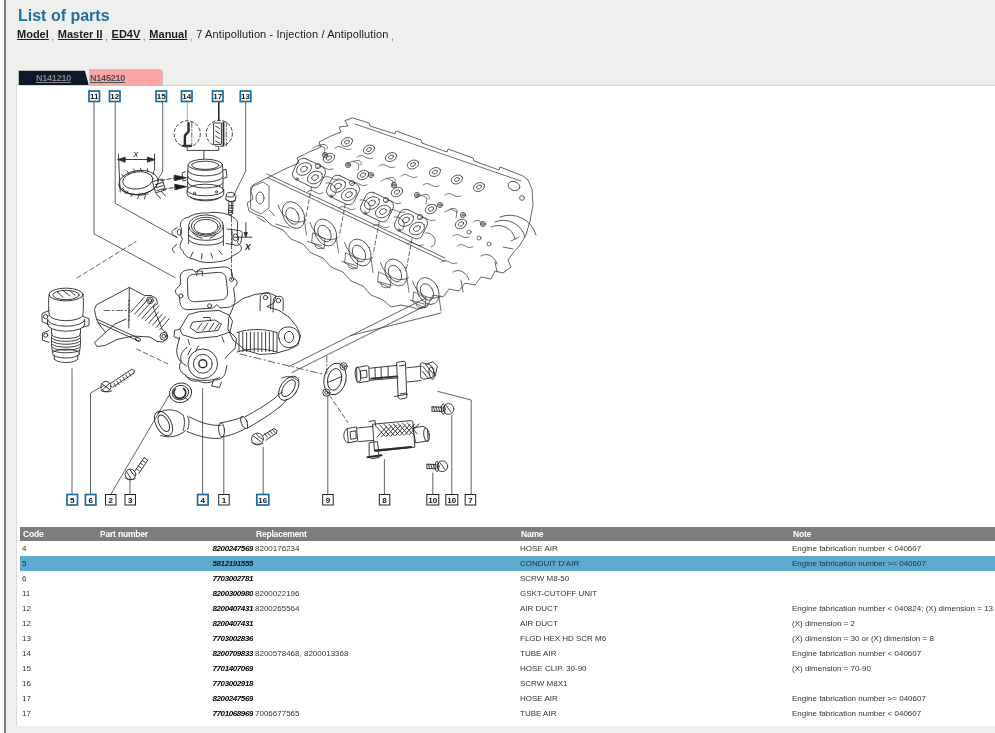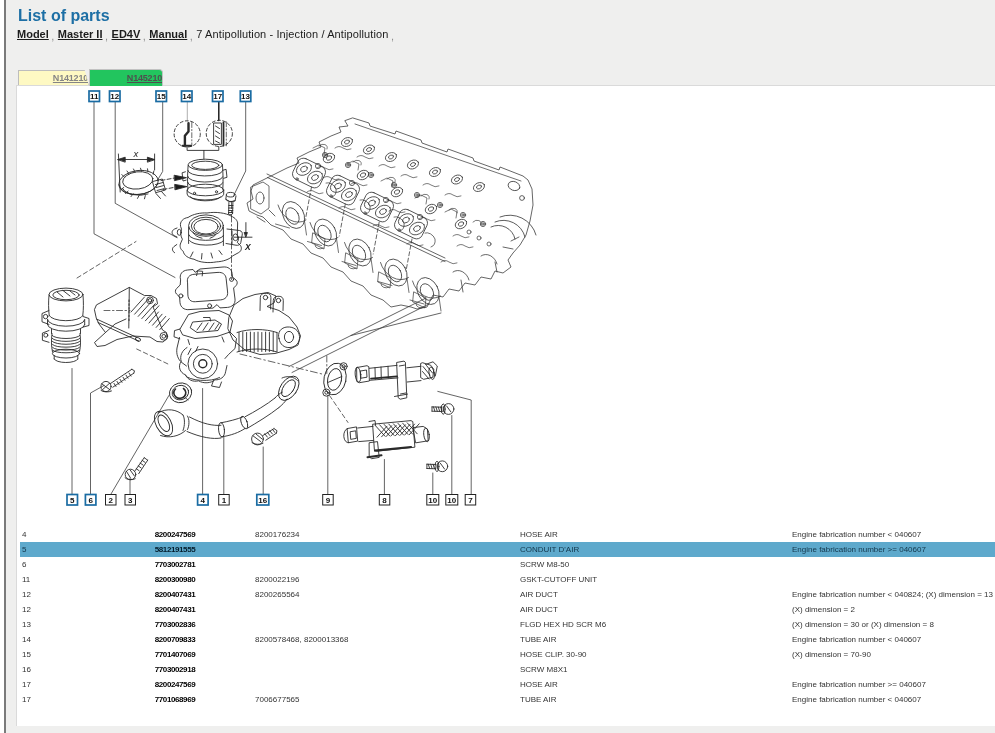--- a/index.html
+++ b/index.html
@@ -3,28 +3,28 @@
 <meta charset="utf-8">
 <style>
 html,body{margin:0;padding:0;}
 body{width:995px;height:733px;overflow:hidden;background:#efefee;font-family:"Liberation Sans",sans-serif;position:relative;}
 #leftedge{position:absolute;left:0;top:0;width:4px;height:733px;background:#ffffff;border-right:2px solid #7a7a7a;}
 #title{position:absolute;left:18px;top:7px;font-size:16px;font-weight:bold;color:#1d6fa5;}
 #crumbs{position:absolute;left:17px;top:28px;font-size:11px;color:#1c1c1c;}
 #crumbs a{color:#1c1c1c;font-weight:bold;text-decoration:underline;margin-top:42px;}
 #crumbs .sep{color:#8f8f8f;font-weight:normal;padding:0 3.5px 0 2.5px;position:relative;top:1.5px;}
 #crumbs .plain{letter-spacing:0.1px;}
-#tab1{position:absolute;left:18px;top:70px;width:69px;height:15px;background:#fef9c3;border:1px solid #bdbdbd;border-bottom:none;text-align:right;font-size:9px;font-weight:bold;color:#858585;text-decoration:underline;line-height:15px;letter-spacing:-0.2px;clip-path:polygon(0 0,94% 0,100% 100%,0 100%);}
-#tab2{position:absolute;left:89px;top:69px;width:72px;height:16px;background:#22c55e;border:1px solid #c2c2c2;border-bottom:none;border-radius:0 4px 0 0;text-align:right;font-size:9px;font-weight:bold;color:#4f4f4f;text-decoration:underline;line-height:16px;letter-spacing:-0.2px;z-index:3;}
+#tab1{position:absolute;left:18px;top:70px;width:69px;height:15px;background:#0f172a;border:1px solid #bdbdbd;border-bottom:none;text-align:center;font-size:9px;font-weight:bold;color:#858585;text-decoration:underline;line-height:15px;letter-spacing:-0.2px;clip-path:polygon(0 0,94% 0,100% 100%,0 100%);}
+#tab2{position:absolute;left:89px;top:69px;width:72px;height:16px;background:#fca5a5;border:1px solid #c2c2c2;border-bottom:none;border-radius:0 4px 0 0;text-align:left;font-size:9px;font-weight:bold;color:#4f4f4f;text-decoration:underline;line-height:16px;letter-spacing:-0.2px;z-index:3;}
 #content{position:absolute;left:16px;top:85px;width:979px;height:640px;background:#ffffff;border-top:1px solid #dadada;border-left:1px solid #dadada;}
 #diag{position:absolute;left:0px;top:0px;}
 #ptable{position:absolute;left:20px;top:527px;width:975px;border-collapse:collapse;table-layout:fixed;font-size:8px;color:#333;letter-spacing:0;}
 #ptable th{background:#7d7d7d;color:#ffffff;font-size:8.5px;font-weight:bold;text-align:left;height:14px;padding:0 0 0 3px;letter-spacing:-0.2px;}
 #ptable td{height:15px;padding:0 0 0 2px;white-space:nowrap;overflow:hidden;}
-#ptable td.pn{font-weight:bold;color:#000;text-align:center;letter-spacing:-0.4px;padding:0;}
+#ptable td.pn{font-weight:bold;color:#000;text-align:right;letter-spacing:-0.4px;padding:0;font-style:italic;}
 #ptable tr.hl td{background:#5ea9cc;color:#13364b;}
 #ptable tr.hl td.pn{color:#031c2b;}
 </style>
 </head>
 <body>
 <div id="leftedge"></div>
 <div id="title">List of parts</div>
 <div id="crumbs"><a>Model</a><span class="sep">,</span><a>Master II</a><span class="sep">,</span><a>ED4V</a><span class="sep">,</span><a>Manual</a><span class="sep">,</span><span class="plain">7 Antipollution - Injection / Antipollution</span><span class="sep">,</span></div>
 <div id="tab1">N141210</div>
 <div id="tab2">N145210</div>
@@ -492,20 +492,27 @@
 </div>
 <table id="ptable">
 <colgroup>
       <col style="width:77px">
       <col style="width:156px">
       <col style="width:265px">
       <col style="width:272px">
       <col style="width:205px">
     </colgroup>
 <tbody>
+      <tr>
+        <th>Code</th>
+        <th>Part number</th>
+        <th>Replacement</th>
+        <th>Name</th>
+        <th>Note</th>
+      </tr>
 <tr>
         <td>4</td>
         <td class="pn">8200247569</td>
         <td>8200176234</td>
         <td>HOSE AIR</td>
         <td>Engine fabrication number &lt; 040607</td>
       </tr>
 <tr class="hl">
         <td>5</td>
         <td class="pn">5812191555</td>

